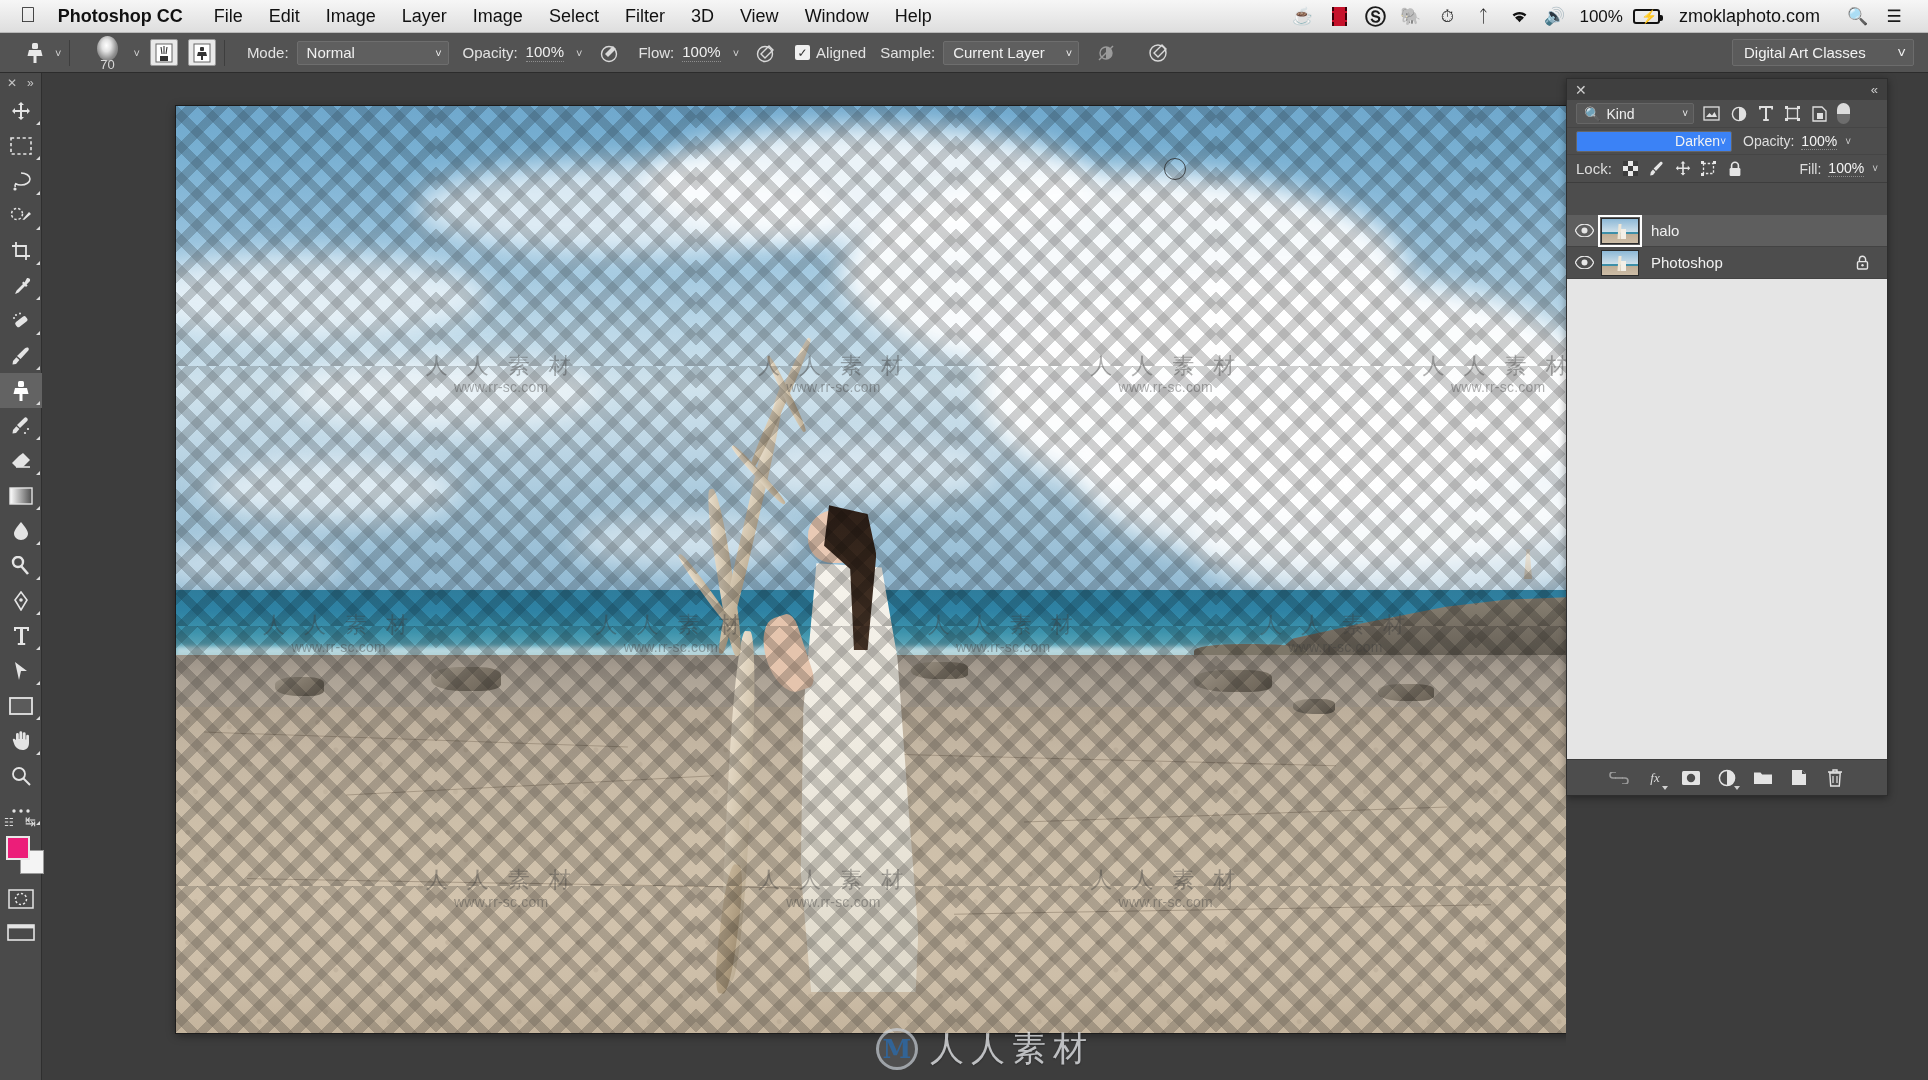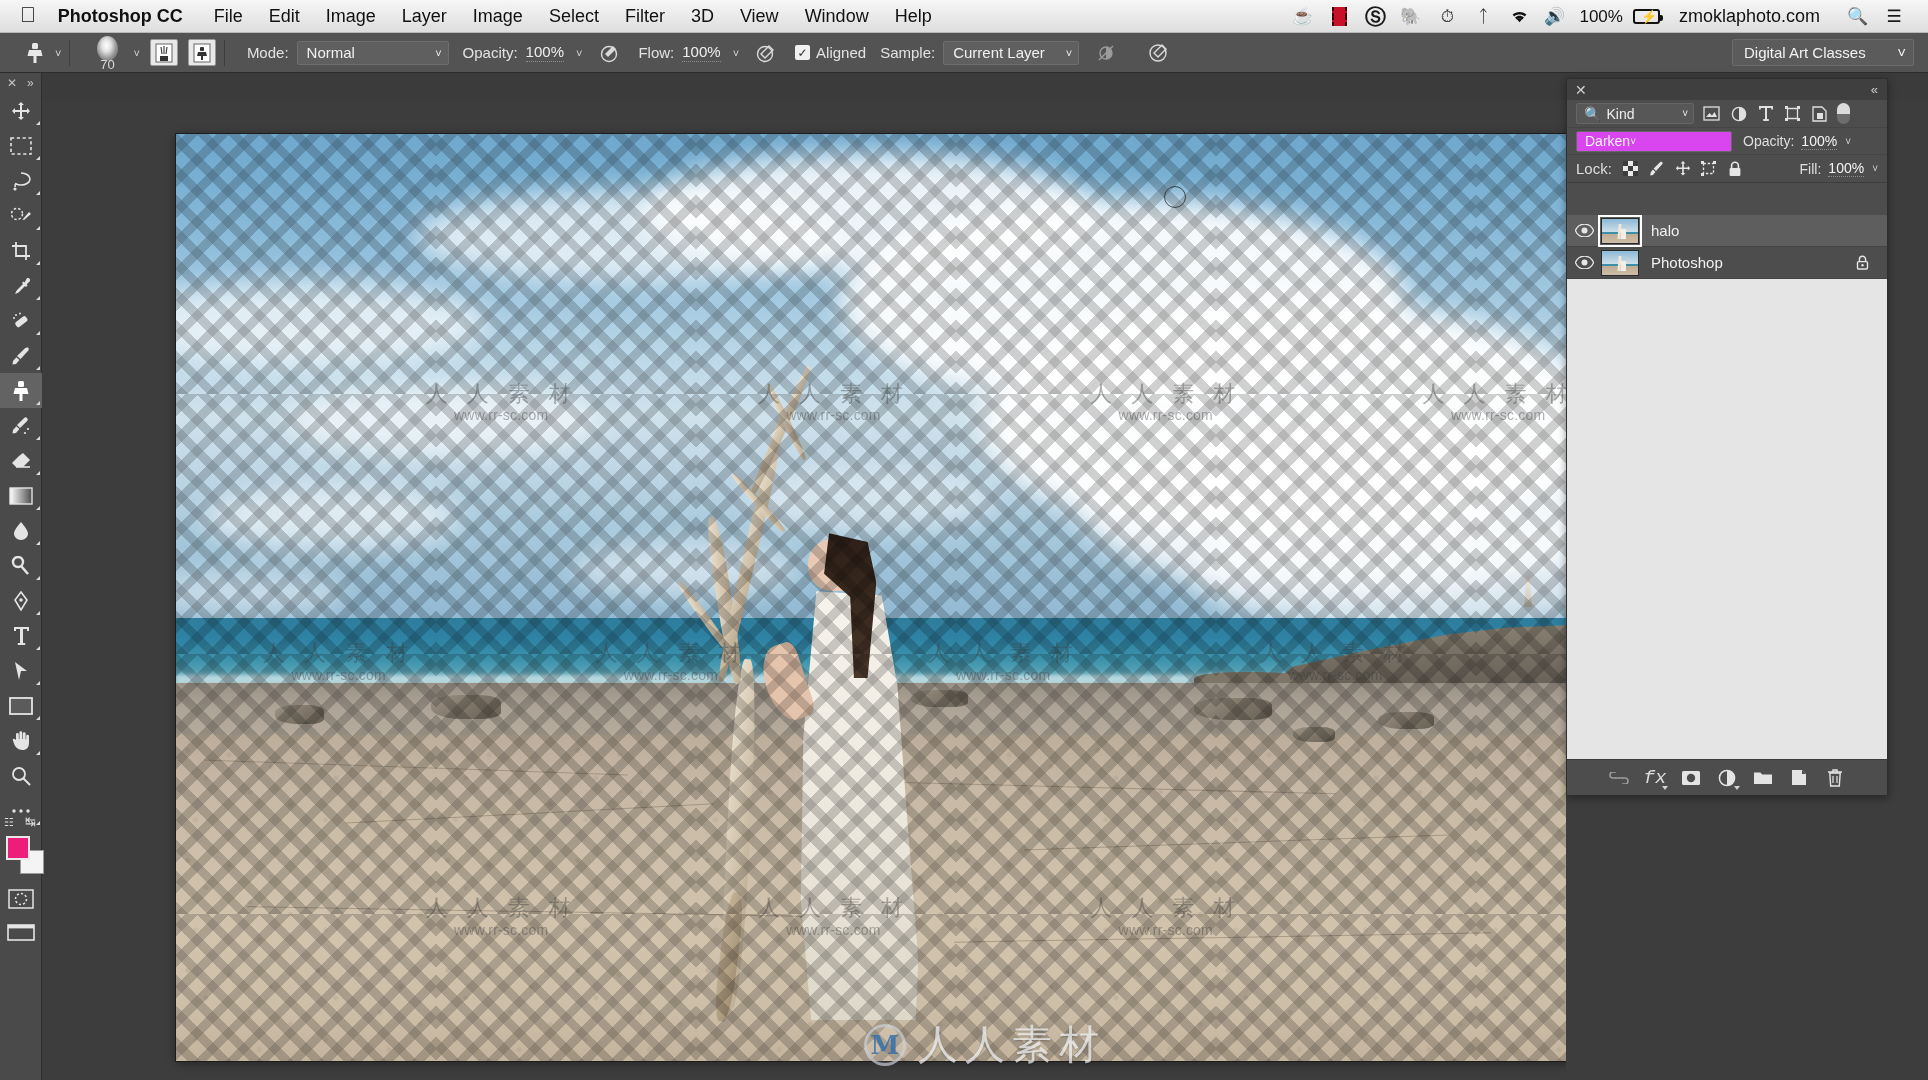--- a/index.html
+++ b/index.html
@@ -140,21 +140,21 @@
     background: #f4f4f4; border: 1px solid #9a9a9a; z-index: -1;
   }
   .sw-mini { position: absolute; left: 4px; top: -16px; font-size: 11px; color: #ddd; }
   .sw-swap { position: absolute; right: 6px; top: -18px; font-size: 13px; color: #ddd; }
   .qmask { width: 42px; height: 34px; display:flex; align-items:center; justify-content:center; }
   .screenmode { width: 42px; height: 34px; display:flex; align-items:center; justify-content:center; position:relative;}
 
   
   .doc-area {
     position: absolute; left: 42px; top: 73px; right: 0; bottom: 0;
-    background: #3d3d3d; overflow: hidden; margin-top: 28px;
+    background: #3d3d3d; overflow: hidden;
   }
   .canvas-wrap {
     position: absolute; left: 134px; top: 33px;
     width: 1414px; height: 927px;
     box-shadow: 0 0 0 1px #1d1d1d, 0 2px 9px rgba(0,0,0,.45);
     overflow: hidden;
     background: #8fb9d6;
   }
   
   .photo { position: absolute; inset: 0; }
@@ -267,21 +267,21 @@
   }
   .wm-logo {
     width: 42px; height: 42px; border-radius: 50%;
     border: 3px solid rgba(205,212,220,.85);
     display:flex; align-items:center; justify-content:center;
     color: #2f6fb0; font-size: 26px; font-weight: bold;
     background: rgba(255,255,255,.12);
     font-family:"DejaVu Serif", serif;
   }
   .wm-center-text {
-    font-size: 40px; letter-spacing: 7px; color: rgba(242,244,247,.92);
+    font-size: 34px; letter-spacing: 7px; color: rgba(242,244,247,.92);
     font-family: "DejaVu Sans", sans-serif;
     text-shadow: 0 1px 2px rgba(0,0,0,.35);
   }
 
   
   .panel {
     position: absolute; left: 1566px; top: 78px; width: 322px; height: 718px;
     background: #4d4d4d; border: 1px solid #2e2e2e;
     box-shadow: 0 2px 8px rgba(0,0,0,.4);
     z-index: 36; color: #e6e6e6; font-size: 15px;
@@ -311,22 +311,22 @@
   .fic { width: 27px; height: 22px; display:flex; align-items:center; justify-content:center; color:#e0e0e0; font-size: 15px; }
   .filter-toggle {
     width: 13px; height: 21px; margin-left: 4px; border-radius: 7px;
     background: linear-gradient(to bottom, #dcdcdc 0 52%, #6d6d6d 52% 100%);
   }
   .blend-row {
     height: 27px; display:flex; align-items:center; padding: 0 9px; gap: 0;
     border-bottom: 1px solid #454545;
   }
   .blend-select {
-    width: 156px; height: 21px; background: #d946ef; border: 1px solid #666;
-    border-radius: 2px; display:flex; align-items:center; justify-content: flex-start;
+    width: 156px; height: 21px; background: #3b82f6; border: 1px solid #666;
+    border-radius: 2px; display:flex; align-items:center; justify-content: flex-end;
     padding: 0 5px 0 8px; font-size: 14px; color: #f2f2f2;
   }
   .op-label { margin-left: 11px; font-size: 14px; color: #dedede; }
   .op-val { margin-left: 7px; font-size: 14px; color: #f4f4f4; border-bottom: 1px dotted #8c8c8c; }
   .op-caret { margin-left: 8px; font-size: 10px; color: #d0d0d0; }
   .lock-row {
     height: 28px; display:flex; align-items:center; padding: 0 9px;
     border-bottom: 1px solid #3d3d3d;
   }
   .lock-label { font-size: 15px; color:#dedede; margin-right: 6px; }
@@ -947,21 +947,21 @@
     </div>
 
     <div class="panel-footer">
       <div class="pf-btn dim">
         <svg width="22" height="12" viewBox="0 0 22 12">
             <path d="M8 6H5a3 3 0 110-6h3M14 6h3a3 3 0 110 6h-3" fill="none" stroke="#9a9a9a" stroke-width="1.6"></path>
             <path d="M7 6h8" stroke="#9a9a9a" stroke-width="1.6"></path>
           </svg>
       </div>
       <div class="pf-btn">
-        <span style="font-family:Liberation Mono, monospace; font-style:italic; font-size:19px;">fx</span>
+        <span style="font-family:Liberation Serif, serif; font-style:italic; font-size:13px;">fx</span>
         <span class="pf-tri"></span>
       </div>
       <div class="pf-btn">
         <svg width="20" height="16" viewBox="0 0 20 16">
             <rect x="1" y="1" width="18" height="14" rx="1.5" fill="#e4e4e4"></rect>
             <circle cx="10" cy="8" r="4.2" fill="#4d4d4d"></circle>
           </svg>
       </div>
       <div class="pf-btn">
         <svg width="18" height="18" viewBox="0 0 18 18">

